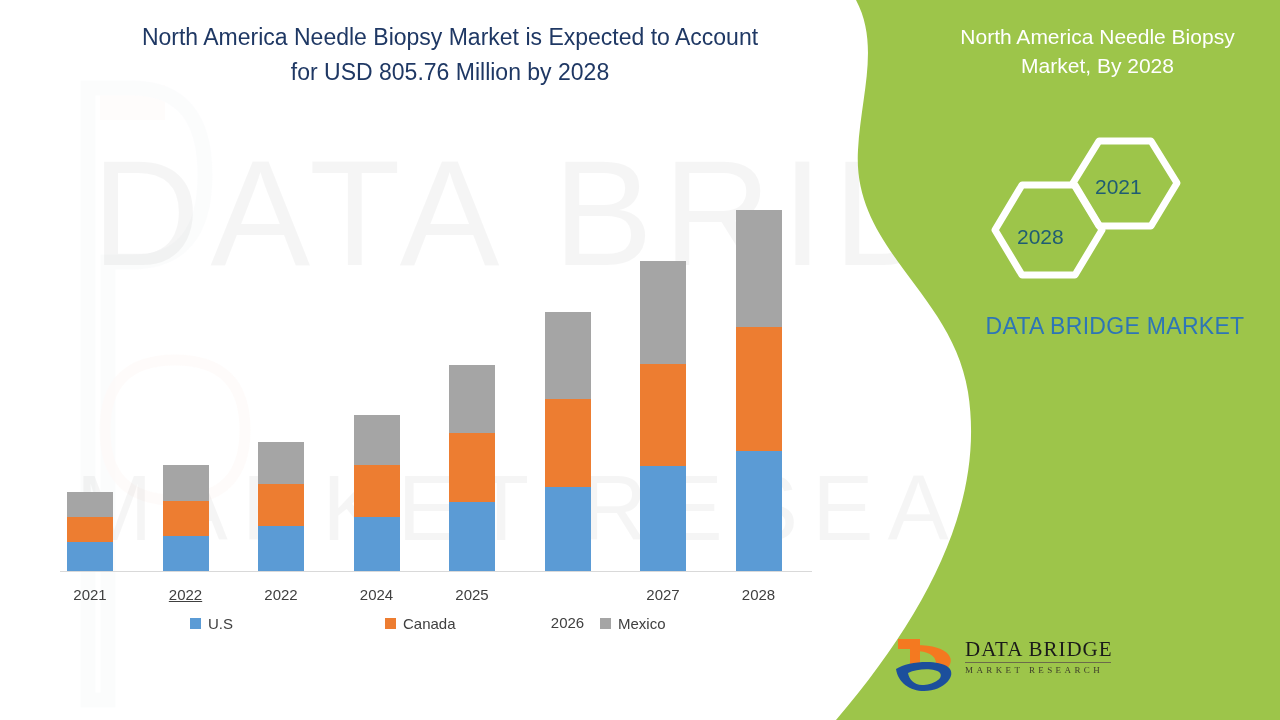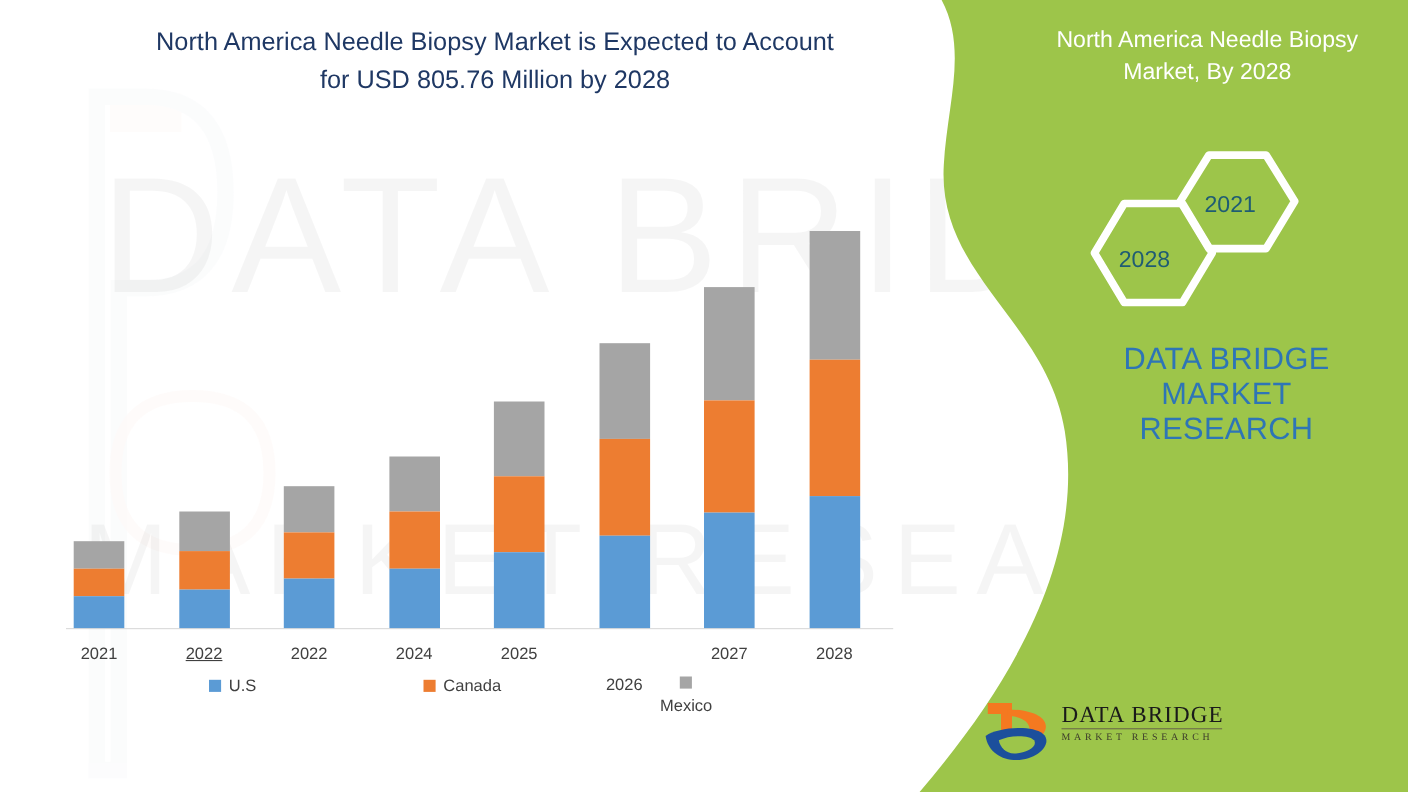--- a/index.html
+++ b/index.html
@@ -60,21 +60,21 @@
 
   .hexwrap{position:absolute;left:975px;top:135px;width:230px;height:160px;}
   .hex-label{
     position:absolute;font-size:21px;color:#1f5c73;font-weight:400;
   }
   .hex-2021{left:120px;top:40px;}
   .hex-2028{left:42px;top:90px;}
 
   .rp-brand{
     position:absolute;left:960px;top:310px;width:310px;
-    text-align:center;color:#2e75b6;font-size:28px;line-height:32px;
+    text-align:center;color:#2e75b6;font-size:23px;line-height:32px;
     letter-spacing:.3px;
   }
   .rp-brand .ln{display:block;}
 
   .logo{position:absolute;left:890px;top:635px;width:230px;height:62px;}
   .logo-text{position:absolute;left:75px;top:2px;width:160px;}
   .logo-main{font-family:"Liberation Serif", serif;font-size:21px;color:#1a1a1a;letter-spacing:1px;line-height:24px;}
   .logo-rule{width:146px;height:1px;background:#6b6b4a;margin:1px 0 2px 0;}
   .logo-sub{font-family:"Liberation Serif", serif;font-size:9px;color:#3d3d2b;letter-spacing:3.4px;}
 </style>
@@ -157,21 +157,21 @@
       </div>
     <div class="legend" id="legend">
         <div class="legend-item" style="left: 190px;">
           <span class="legend-swatch" style="background: rgb(91, 155, 213);"></span>
           <span class="legend-label">U.S</span>
         </div>
         <div class="legend-item" style="left: 385px;">
           <span class="legend-swatch" style="background: rgb(237, 125, 49);"></span>
           <span class="legend-label">Canada</span>
         </div>
-        <div class="legend-item" style="left: 600px; flex-direction: column;">
+        <div class="legend-item" style="left: 600px;">
           <span class="legend-swatch" style="background: rgb(165, 165, 165);"></span>
           <span class="legend-label">Mexico</span>
         </div>
       </div>
   </div>
 
   <svg class="green-panel" viewBox="0 0 1280 720" preserveAspectRatio="none">
     <path d="M856 0 L1280 0 L1280 720 L836 720
              C 930 610, 985 500, 968 392
              C 952 292, 852 250, 858 150
@@ -189,21 +189,20 @@
       <polygon points="20,95 47,50 100,50 127,95 100,140 47,140" fill="none" stroke="#ffffff" stroke-width="7" stroke-linejoin="round"></polygon>
 
       <polygon points="98,48 124,6 176,6 202,48 176,91 124,91" fill="none" stroke="#ffffff" stroke-width="7" stroke-linejoin="round"></polygon>
     </svg>
     <span class="hex-label hex-2021">2021</span>
     <span class="hex-label hex-2028">2028</span>
   </div>
 
   <div class="rp-brand">
     <span class="ln">DATA BRIDGE MARKET</span>
-    <span class="ln">RESEARCH</span>
   </div>
 
   <div class="logo">
     <svg width="78" height="60" viewBox="0 0 78 60">
       <path d="M8 4 L30 4 L30 52 L20 52 L20 14 L8 14 Z" fill="#f47920"></path>
       <path d="M26 10 C60 10, 70 26, 52 38 C40 46, 26 46, 20 42 C34 42, 46 36, 46 28 C46 20, 36 16, 26 16 Z" fill="#f47920"></path>
       <path d="M6 34 C18 26, 48 24, 58 32 C68 40, 54 56, 34 56 C20 56, 8 48, 6 34 Z" fill="#1c4f9c"></path>
       <path d="M18 38 C28 33, 46 33, 50 38 C54 44, 42 50, 32 50 C24 50, 19 44, 18 38 Z" fill="#9dc54a"></path>
     </svg>
     <div class="logo-text">

